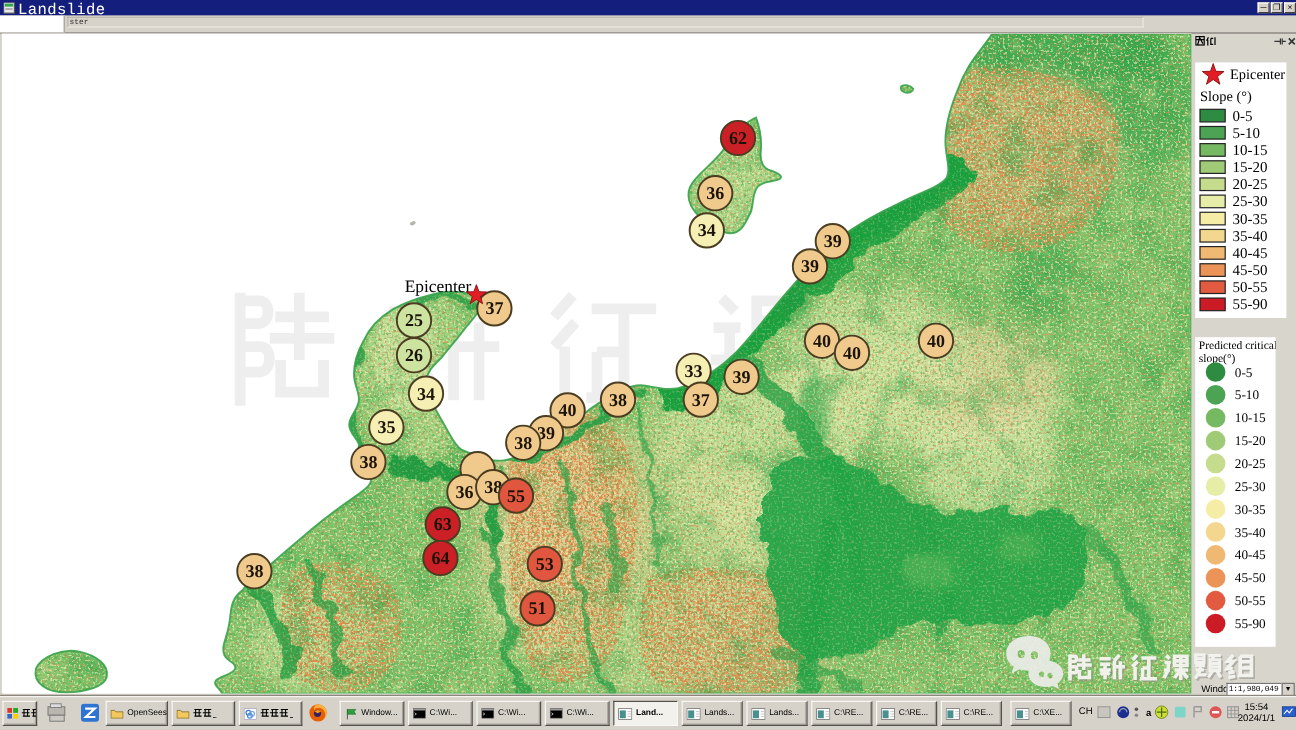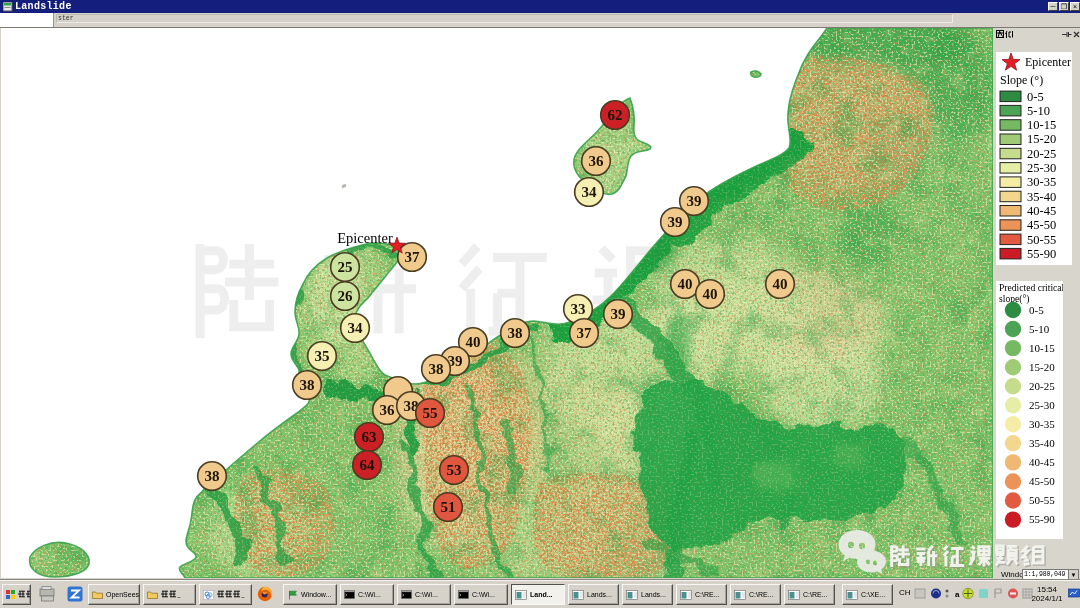--- a/index.html
+++ b/index.html
@@ -1,19 +1,19 @@
 <!DOCTYPE html>
 <html><head><meta charset="utf-8">
 <style>
 *{margin:0;padding:0;box-sizing:border-box}
 html,body{width:1080px;height:608px;overflow:hidden;background:#d6d2c9;font-family:"Liberation Sans",sans-serif}
 #root{position:relative;width:1080px;height:608px}
 .abs{position:absolute}
 #titlebar{left:0;top:0;width:1080px;height:13px;background:#141e7c}
-#titletxt{left:15px;top:1px;color:#fff;font-weight:bold;font-size:10px;letter-spacing:0.3px;font-family:"Liberation Mono",monospace}
+#titletxt{left:15px;top:1px;color:#fff;font-weight:normal;font-size:13px;letter-spacing:0.3px;font-family:"Liberation Mono",monospace}
 .winbtn{top:2px;width:10px;height:9px;background:#d6d2c9;border-top:1px solid #fff;border-left:1px solid #fff;border-right:1px solid #404040;border-bottom:1px solid #404040;font-size:7px;line-height:7px;text-align:center;color:#000}
 #toolbar{left:0;top:13px;width:1080px;height:15px;background:#d6d2c9;border-bottom:1px solid #7d7a72}
 #tbwhite{left:0;top:13px;width:54px;height:14px;background:#fff;border-right:1px solid #9a968e}
 #tbfield{left:56px;top:14px;width:897px;height:9px;border-top:1px solid #bcb9b1;border-left:1px solid #bcb9b1;border-bottom:1px solid #eceae5;border-right:1px solid #eceae5;background:#d6d2c9}
 #tbtext{left:58px;top:14.5px;font-size:6.5px;color:#333;font-family:"Liberation Mono",monospace}
 #mapwrap{left:1px;top:28px;width:992px;height:550px;background:#fff;border-left:1px solid #7d7a72}
 #legend{left:993px;top:28px;width:87px;height:550px;background:#d8d5cc}
 #taskbar{left:0;top:580px;width:1080px;height:28px;background:#d6d2c9;border-top:1px solid #f5f4f1;box-shadow:0 -1px 0 #8a867e}
 .tbtn{top:584px;height:21px;background:#d6d2c9;border-top:1px solid #f8f7f4;border-left:1px solid #f8f7f4;border-right:1px solid #50504c;border-bottom:1px solid #50504c;box-shadow:inset -1px -1px 0 #a5a199;font-size:7px;color:#000;display:flex;align-items:center;padding-left:3px;gap:3px;overflow:hidden;white-space:nowrap}
 .tbtn.active{background:#f2f1ec;border-top:1px solid #50504c;border-left:1px solid #50504c;border-right:1px solid #f8f7f4;border-bottom:1px solid #f8f7f4;box-shadow:none;font-weight:bold}

